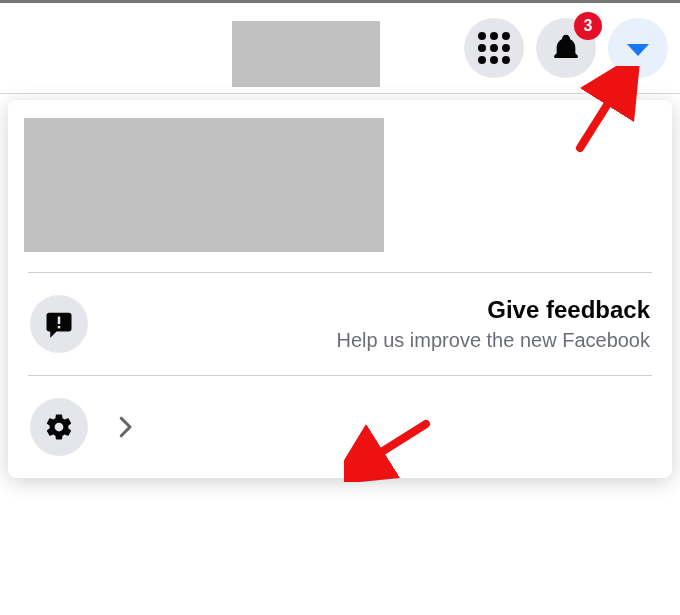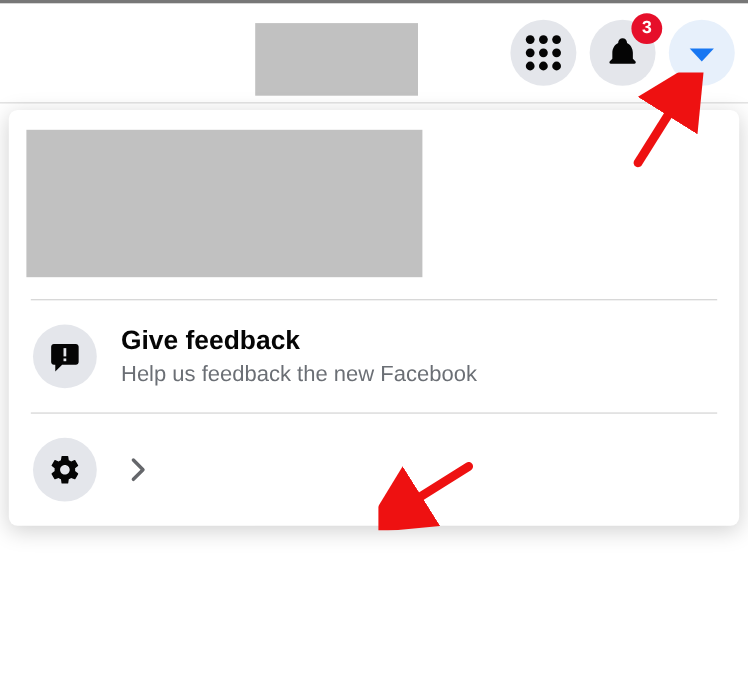--- a/index.html
+++ b/index.html
@@ -82,20 +82,21 @@
     
     .panel {
       position: absolute;
       top: 100px;
       left: 8px;
       width: 664px;
       background: #fff;
       border-radius: 8px;
       box-shadow: 0 4px 20px rgba(0,0,0,0.18);
       padding: 16px 0 8px;
+      text-align: right;
     }
     .profile-block {
       margin: 2px 16px 20px 16px;
     }
     .redacted-profile {
       width: 360px;
       height: 134px;
       background: #c1c1c1;
     }
     .divider {
@@ -183,21 +184,21 @@
   <div class="menu-item">
     <div class="menu-icon">
       <svg width="30" height="30" viewBox="0 0 24 24" fill="#050505">
         <path d="M4 3h16c1.1 0 2 .9 2 2v11c0 1.1-.9 2-2 2H10l-5 5v-5H4c-1.1 0-2-.9-2-2V5c0-1.1.9-2 2-2z"></path>
         <rect x="11" y="6" width="2" height="6" fill="#e4e6eb"></rect>
         <rect x="11" y="13.5" width="2" height="2" fill="#e4e6eb"></rect>
       </svg>
     </div>
     <div class="menu-text">
       <div class="menu-title">Give feedback</div>
-      <div class="menu-sub">Help us feedback the new Facebook</div>
+      <div class="menu-sub">Help us improve the new Facebook</div>
     </div>
   </div>
 
   <div class="divider"></div>
 
   <div class="menu-item">
     <div class="menu-icon">
       <svg width="30" height="30" viewBox="0 0 24 24" fill="#050505">
         <path d="M19.4 13c.04-.33.06-.66.06-1s-.02-.67-.06-1l2.1-1.65c.19-.15.24-.42.12-.64l-2-3.46c-.12-.22-.39-.3-.61-.22l-2.49 1c-.52-.4-1.08-.73-1.69-.98l-.38-2.65C14.42 2.18 14.22 2 13.98 2h-4c-.24 0-.44.18-.47.4l-.38 2.65c-.61.25-1.17.58-1.69.98l-2.49-1c-.22-.08-.49 0-.61.22l-2 3.46c-.12.22-.07.49.12.64L4.56 11c-.04.33-.06.66-.06 1s.02.67.06 1l-2.1 1.65c-.19.15-.24.42-.12.64l2 3.46c.12.22.39.3.61.22l2.49-1c.52.4 1.08.73 1.69.98l.38 2.65c.03.22.23.4.47.4h4c.24 0 .44-.18.47-.4l.38-2.65c.61-.25 1.17-.58 1.69-.98l2.49 1c.22.08.49 0 .61-.22l2-3.46c.12-.22.07-.49-.12-.64L19.4 13zM12 15.5c-1.93 0-3.5-1.57-3.5-3.5s1.57-3.5 3.5-3.5 3.5 1.57 3.5 3.5-1.57 3.5-3.5 3.5z"></path>
       </svg>

